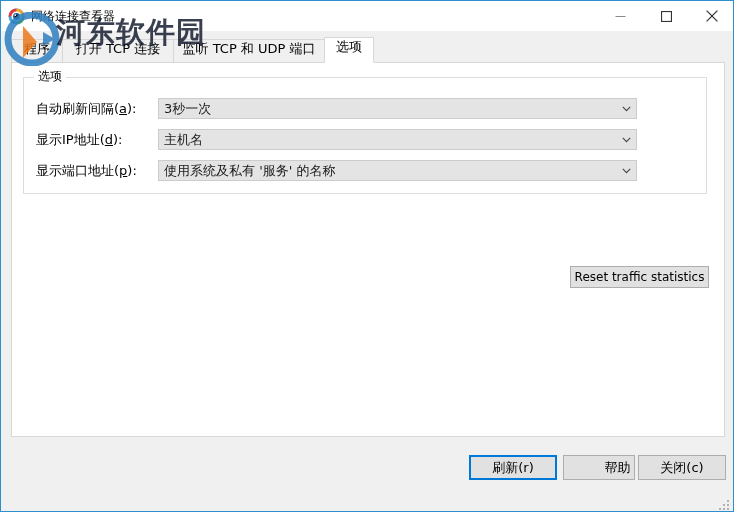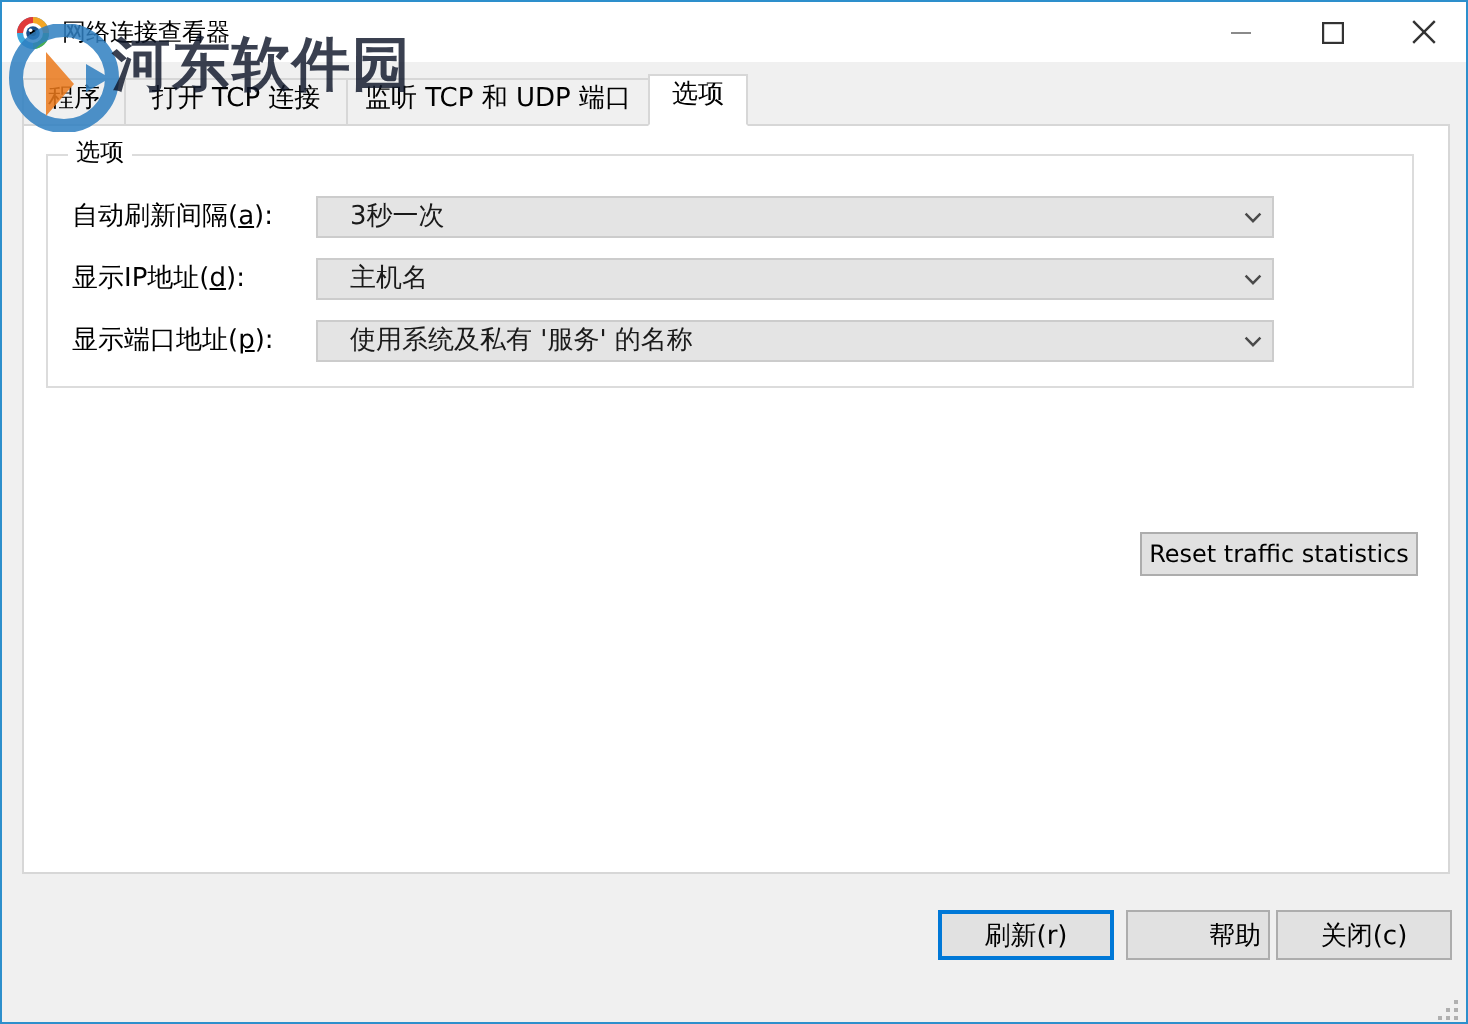--- a/index.html
+++ b/index.html
@@ -136,21 +136,21 @@
     position: absolute;
     height: 21px;
     background: #e4e4e4;
     border: 1px solid #cccccc;
     box-sizing: border-box;
     display: flex;
     align-items: center;
   }
   .combo-text {
     flex: 1;
-    padding-left: 16px;
+    padding-left: 5px;
     font-size: 13px;
     color: #1a1a1a;
     white-space: nowrap;
     overflow: hidden;
     line-height: 19px;
   }
   .combo-arrow {
     width: 20px;
     height: 19px;
     display: flex;

